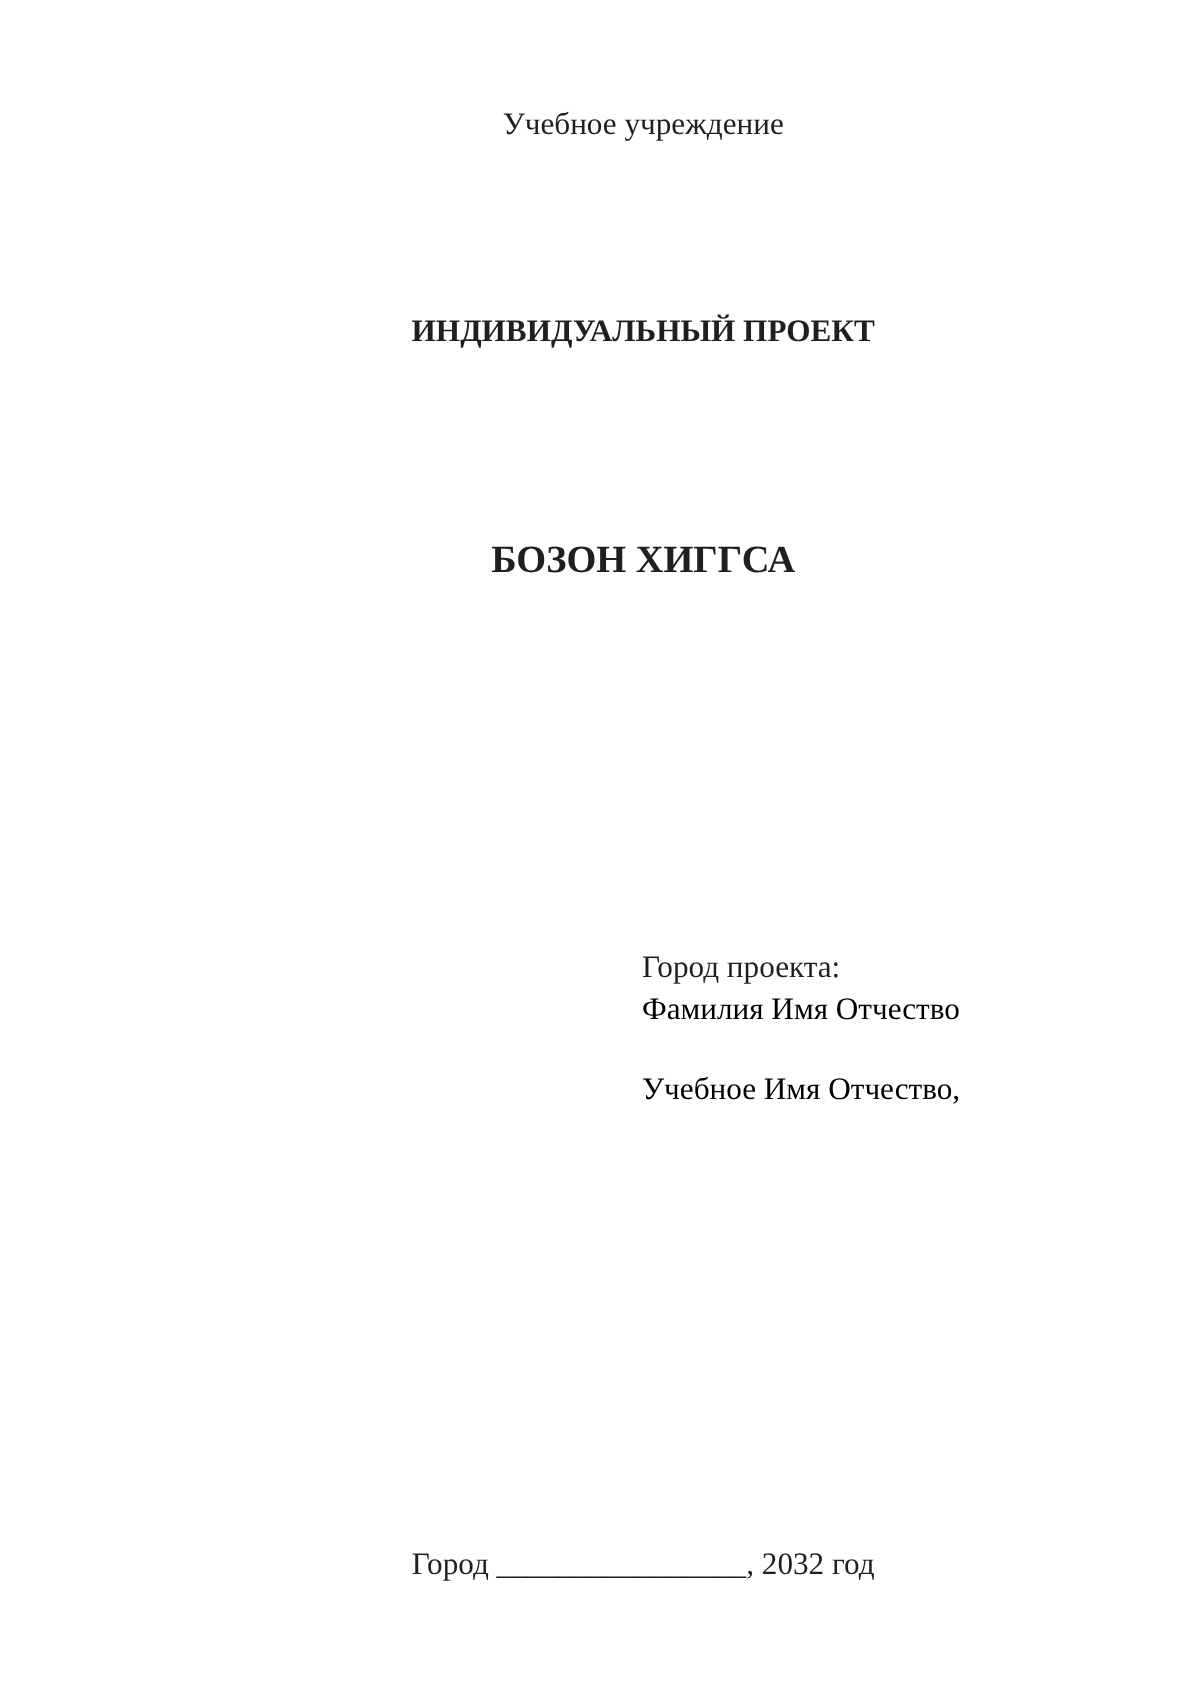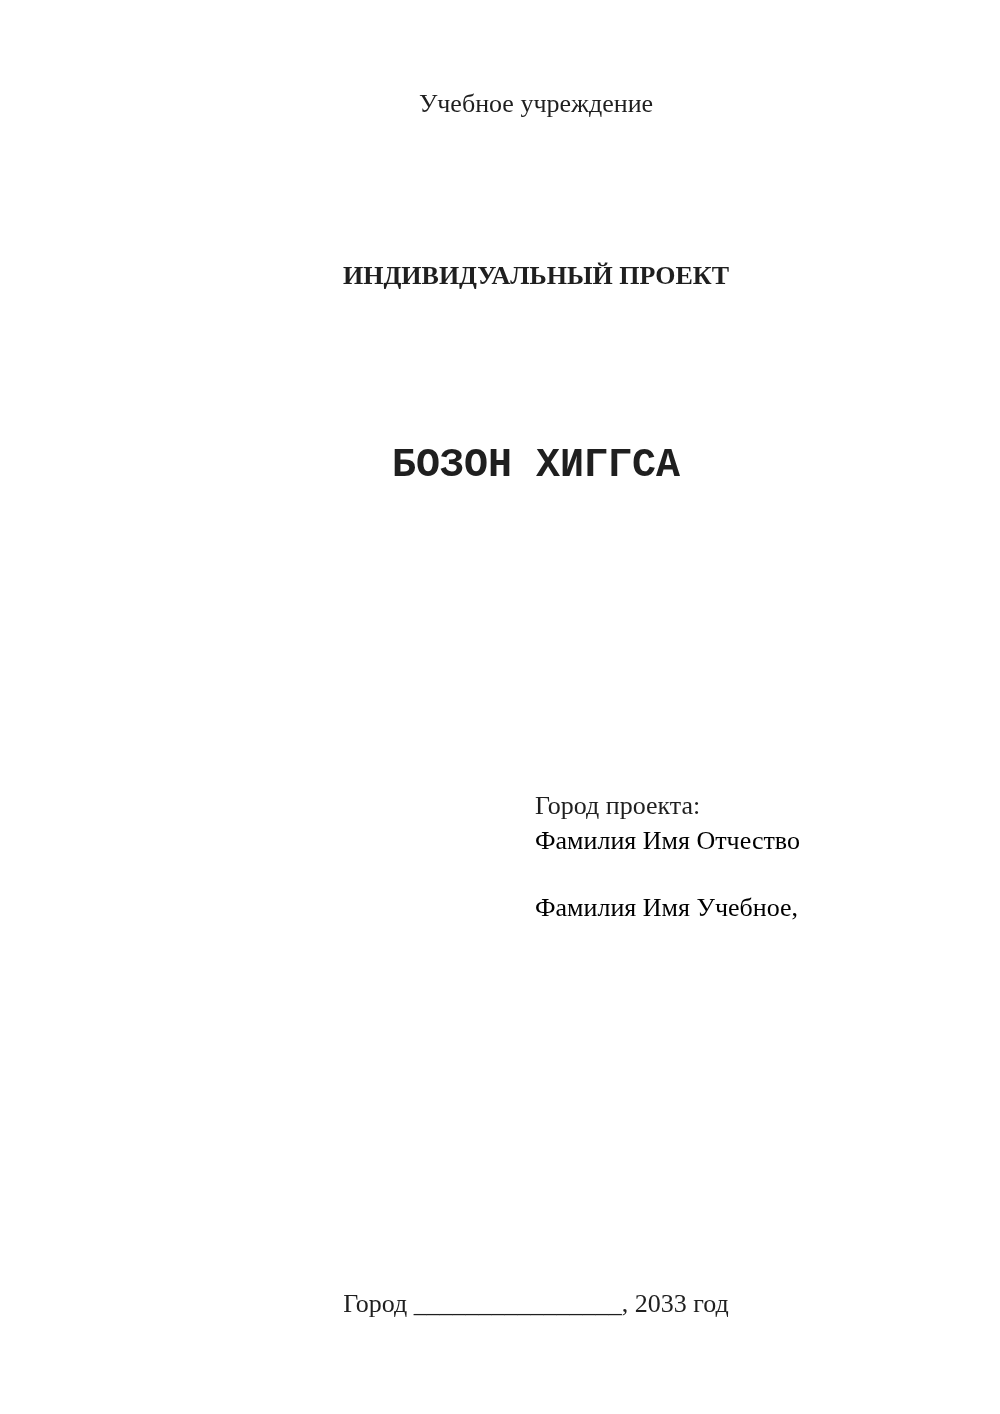--- a/index.html
+++ b/index.html
@@ -31,24 +31,23 @@
     line-height: 35px;
   }
   .project-type {
     top: 258px;
     font-size: 26px;
     line-height: 35px;
     font-weight: bold;
   }
   .doc-title {
     top: 442px;
-    font-size: 40px;
+    font-size: 32px;
     line-height: 48px;
     font-weight: bold;
-    font-family: Liberation Mono, monospace;
   }
   .credits {
     position: absolute;
     left: 535px;
     top: 788px;
     font-size: 26px;
     line-height: 35px;
     text-align: left;
   }
   .credits .group-gap {
@@ -71,18 +70,18 @@
   <div class="content-line project-type">ИНДИВИДУАЛЬНЫЙ ПРОЕКТ</div>
 
   <div class="content-line institution">Учебное учреждение</div>
 
   <div class="content-line doc-title">БОЗОН ХИГГСА</div>
 
   <div class="credits">
     <div>Город проекта:</div>
     <div class="placeholder">Фамилия Имя Отчество</div>
     <div class="group-gap"></div>
-    <div class="placeholder">Фамилия Имя Учебное,</div>
+    <div class="placeholder">Учебное Имя Отчество,</div>
   </div>
 
-  <div class="content-line footer-line">Город ________________, 2033 год</div>
+  <div class="content-line footer-line">Город ________________, 2032 год</div>
 
 </div>
 
 </body></html>

